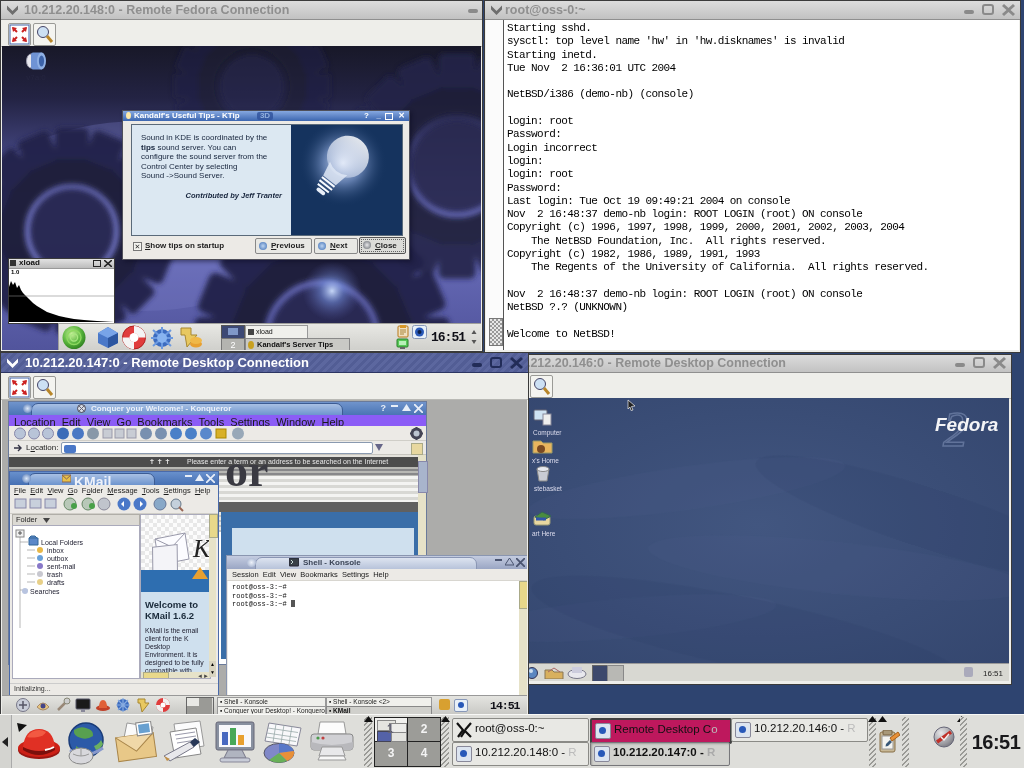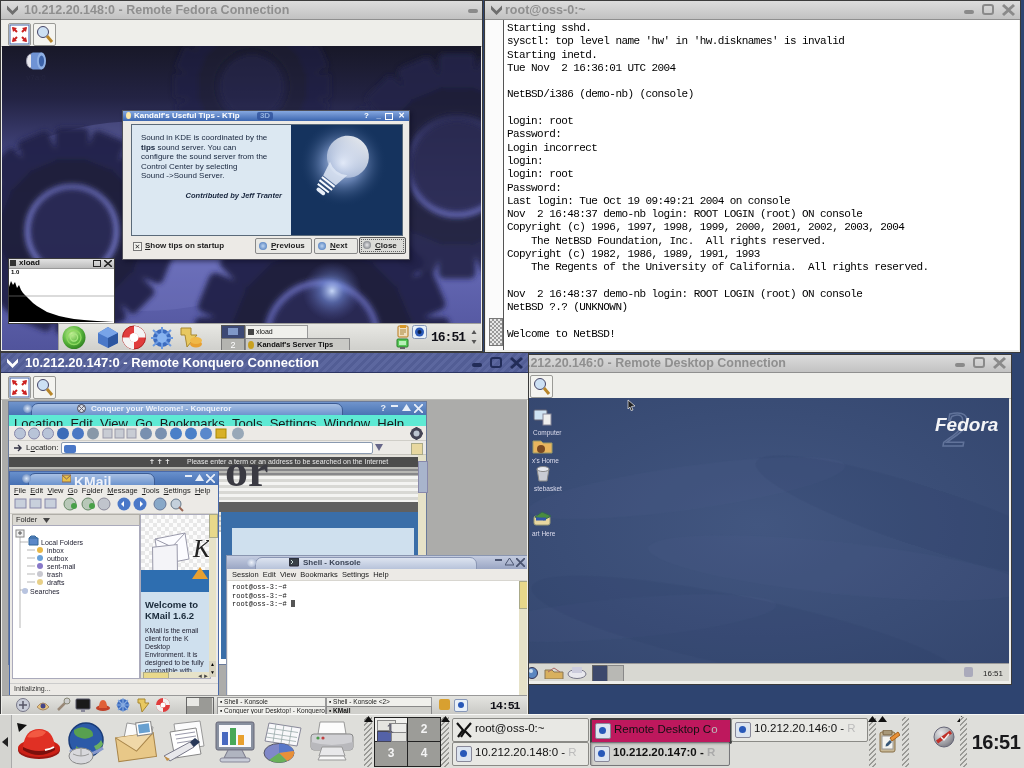--- a/index.html
+++ b/index.html
@@ -395,21 +395,21 @@
    <div class="abs" style="left:476px;top:5px;font-size:8px;color:#222">16:51</div>
   </div>
  </div>
 </div>
 
 <div class="win" id="w3" style="left:0;top:352px;width:527px;height:362px;border-bottom:none">
  <div class="tb act" style="height:19px;line-height:19px;font-size:13px">
       <svg class="chev" style="top:5px" viewBox="0 0 13 10">
         <path d="M1 0.5 L6.5 6 L12 0.5 L12 4.5 L6.5 10 L1 4.5 Z" fill="#fff"></path>
       </svg>
-      <span style="position:absolute;left:24px">10.212.20.147:0 - Remote Konquero Connection</span>
+      <span style="position:absolute;left:24px">10.212.20.147:0 - Remote Desktop Connection</span>
   <div class="tbt" style="right:44px;top:4px">
         <div style="position:absolute;left:2px;top:6px;width:10px;height:4px;background:#222c58;border-radius:2px"></div>
       </div>
   <div class="tbt" style="right:25px;top:4px"><svg width="12" height="12" viewBox="0 0 12 12">
           <rect x="1" y="1" width="10" height="9" rx="2" fill="none" stroke="#222c58" stroke-width="2"></rect>
         </svg></div>
   <div class="tbt" style="right:5px;top:4px"><svg width="13" height="12" viewBox="0 0 13 12">
           <path d="M2 0 L6.5 4 L11 0 L13 2 L8.5 6 L13 10 L11 12 L6.5 8 L2 12 L0 10 L4.5 6 L0 2 Z" fill="#222c58"></path>
         </svg></div>
  </div>
@@ -442,21 +442,21 @@
     <span style="position:absolute;left:82px;top:1.5px;font-size:8px;font-weight:bold;color:#eef2fa">Conquer your Welcome! - Konqueror</span>
     <span style="position:absolute;right:40px;top:1px;font-size:9px;font-weight:bold;color:#e8eef8">?</span>
     <span style="position:absolute;right:28px;top:3px;width:7px;height:2px;background:#e8eef8"></span>
     <svg width="9" height="9" style="position:absolute;right:15px;top:2px">
             <path d="M4.5 0 L9 7 L0 7 Z" fill="#e8eef8"></path>
           </svg>
     <svg width="9" height="9" style="position:absolute;right:3px;top:2px">
             <path d="M0 0 L9 9 M9 0 L0 9" stroke="#e8eef8" stroke-width="1.8"></path>
           </svg>
    </div>
-   <div class="abs" style="left:0;top:13px;right:0;height:11px;background:#5eead4;font-size:13px;color:#1a1a1a;border-bottom:6px solid #8b5cf6">
+   <div class="abs" style="left:0;top:13px;right:0;height:11px;background:#8b5cf6;font-size:11px;color:#1a1a1a;border-bottom:6px solid #8b5cf6">
           <span style="position:absolute;left:5px;top:1px"><u>L</u>ocation&nbsp;&nbsp;<u>E</u>dit&nbsp;&nbsp;<u>V</u>iew&nbsp;&nbsp;<u>G</u>o&nbsp;&nbsp;<u>B</u>ookmarks&nbsp;&nbsp;<u>T</u>ools&nbsp;&nbsp;<u>S</u>ettings&nbsp;&nbsp;<u>W</u>indow&nbsp;&nbsp;<u>H</u>elp</span>
         </div>
    <div class="abs" style="left:0;top:24px;right:0;height:14px;background:#eceae6;border-bottom:1px solid #d0cec8">
     <svg width="360" height="13" style="position:absolute;left:4px;top:1px">
      <g>
       <circle cx="7" cy="6.5" r="5.5" fill="#b8c4d8" stroke="#88a"></circle>
               <circle cx="21" cy="6.5" r="5.5" fill="#b8c4d8" stroke="#88a"></circle>
               <circle cx="35" cy="6.5" r="5.5" fill="#b8c4d8" stroke="#88a"></circle>
       <circle cx="50" cy="6.5" r="6" fill="#3c6cb8"></circle>
               <circle cx="65" cy="6.5" r="6" fill="#4a78c4"></circle>

